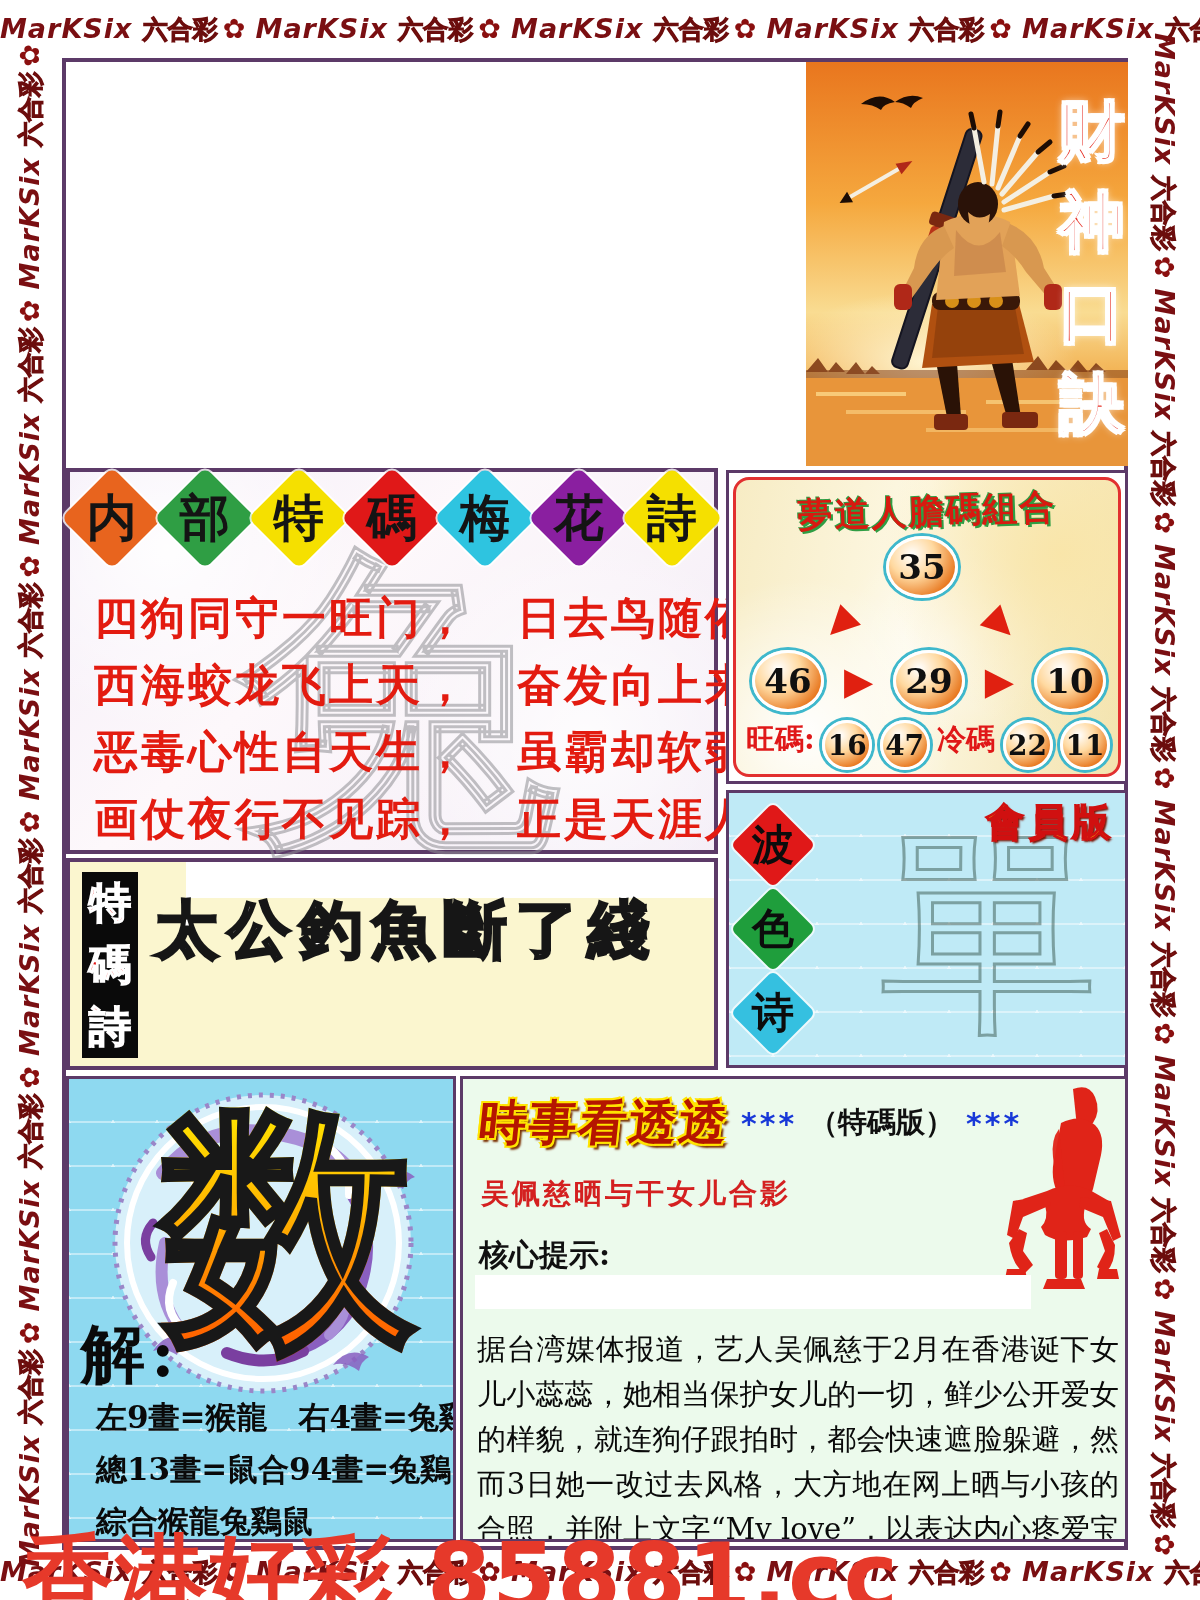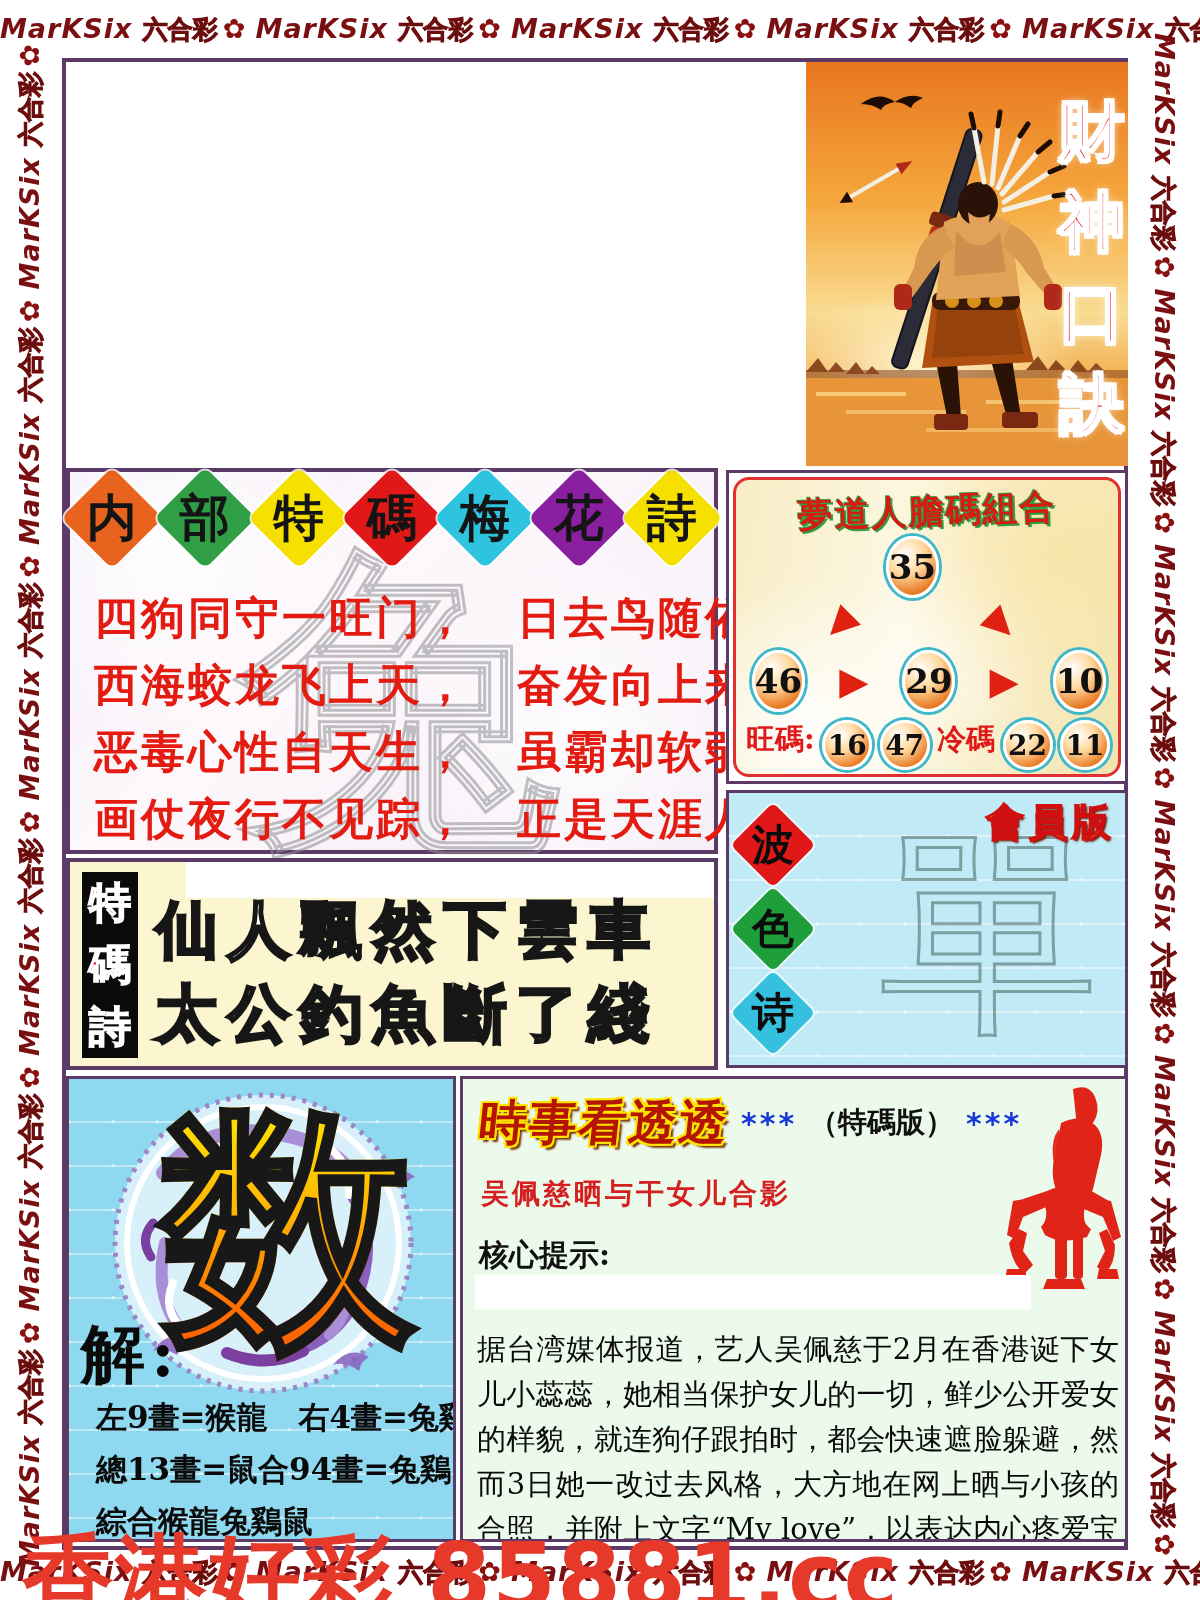--- a/index.html
+++ b/index.html
@@ -64,21 +64,21 @@
   .panel-dan{left:726px;top:470px;width:402px;height:314px;border:3px solid #5c3a68;background:#fff;padding:4px;}
   .dan-inner{position:relative;width:100%;height:100%;box-sizing:border-box;border:3px solid #e23030;border-radius:16px;
      background:
        radial-gradient(circle at 18% 85%,rgba(255,255,255,.95),transparent 38%),
        radial-gradient(circle at 85% 25%,rgba(249,229,168,.95),transparent 45%),
        radial-gradient(circle at 55% 55%,rgba(255,255,255,.6),transparent 40%),
        linear-gradient(100deg,#f7ecc4 0%,#fdf8e4 45%,#f3e3ae 100%);overflow:hidden;}
   .dan-title{position:absolute;left:0;right:0;top:8px;text-align:center;font-family:"DejaVu Serif",serif;
      font-weight:bold;font-size:35px;color:#d81a10;letter-spacing:2px;transform:rotate(-2deg);
      text-shadow:2px 2px 0 #2f9e44,-1px -1px 0 #2f9e44;}
-  .num-circle{width:53px;height:62px;border-radius:50%;display:flex;align-items:center;justify-content:center;
+  .num-circle{width:72px;height:62px;border-radius:50%;display:flex;align-items:center;justify-content:center;
      font-family:"DejaVu Serif",serif;font-weight:bold;font-size:34px;color:#101010;
      background:radial-gradient(circle at 35% 28%,#ffffff 0%,#ffd9a0 38%,#e87820 78%,#cf5a10 100%);
      border:3px solid #fff;box-shadow:0 0 0 3px #3fb8cc;box-sizing:border-box;}
   .num-small{width:50px;height:50px;font-size:28px;}
   .dan-top{position:absolute;left:150px;top:56px;}
   .dan-arrow{color:#e02010;font-size:38px;line-height:1;}
   .arr-dl{position:absolute;left:92px;top:128px;transform:rotate(135deg);}
   .arr-dr{position:absolute;left:252px;top:124px;transform:rotate(45deg);}
   .dan-row{position:absolute;left:16px;right:12px;top:170px;display:flex;align-items:center;justify-content:space-between;gap:9px;}
   .dan-bottom{position:absolute;left:10px;right:8px;top:240px;display:flex;align-items:flex-start;justify-content:space-between;}
@@ -330,21 +330,20 @@
   </div>
 
   <div class="panel panel-tema">
     <div class="tema-white"></div>
     <div class="tema-strip">
       <span>特</span>
       <span>碼</span>
       <span>詩</span>
     </div>
     <div class="tema-lines">
-      <div class="tema-line">仙人飄然下雲車</div>
       <div class="tema-line">太公釣魚斷了綫</div>
     </div>
   </div>
 
   <div class="panel panel-shu hexbg" style="background-color:#8ed9f0;">
     <svg class="shu-medallion" width="340" height="330" viewBox="0 0 340 330">
       <circle cx="170" cy="160" r="148" fill="#d8f0fa" stroke="#9a86c8" stroke-width="5" stroke-dasharray="4 7"></circle>
       <circle cx="170" cy="160" r="136" fill="none" stroke="#ffffff" stroke-width="6"></circle>
       <g fill="none" stroke-linecap="round">
         <path d="M70 90 q40 -50 110 -40 q70 10 90 60" stroke="#a98fd8" stroke-width="14"></path>

